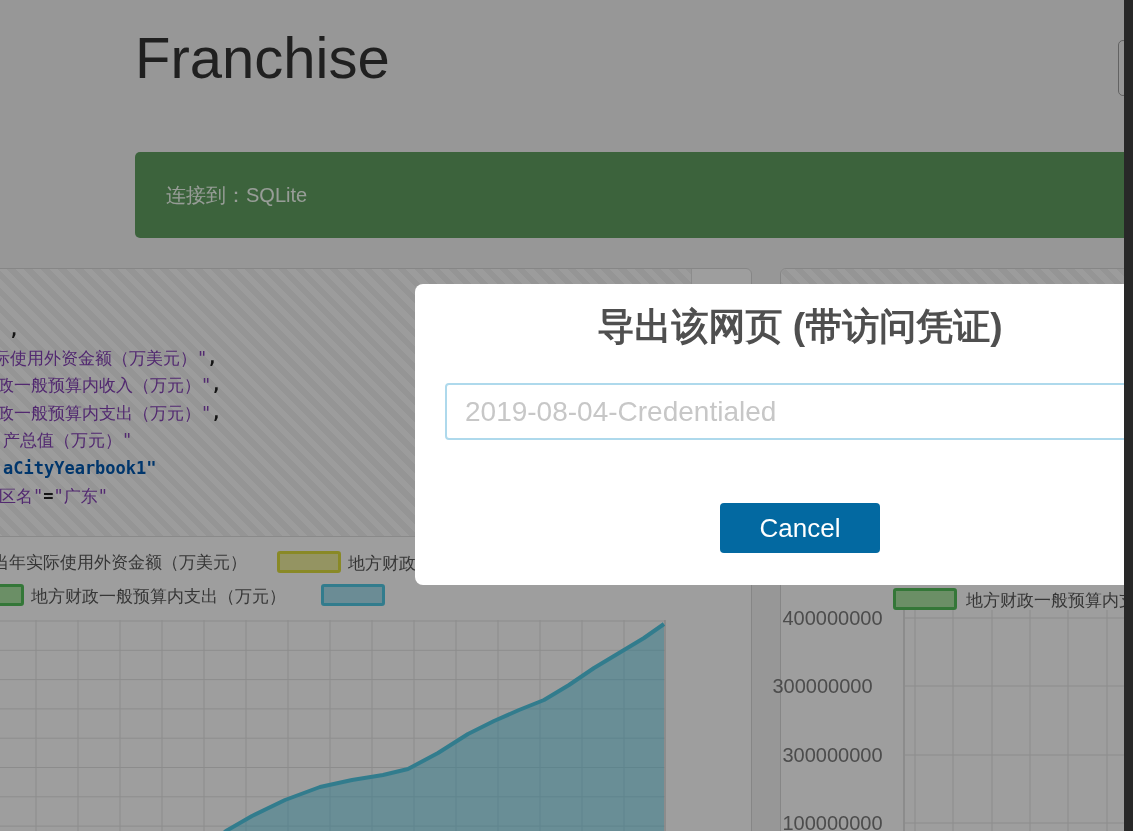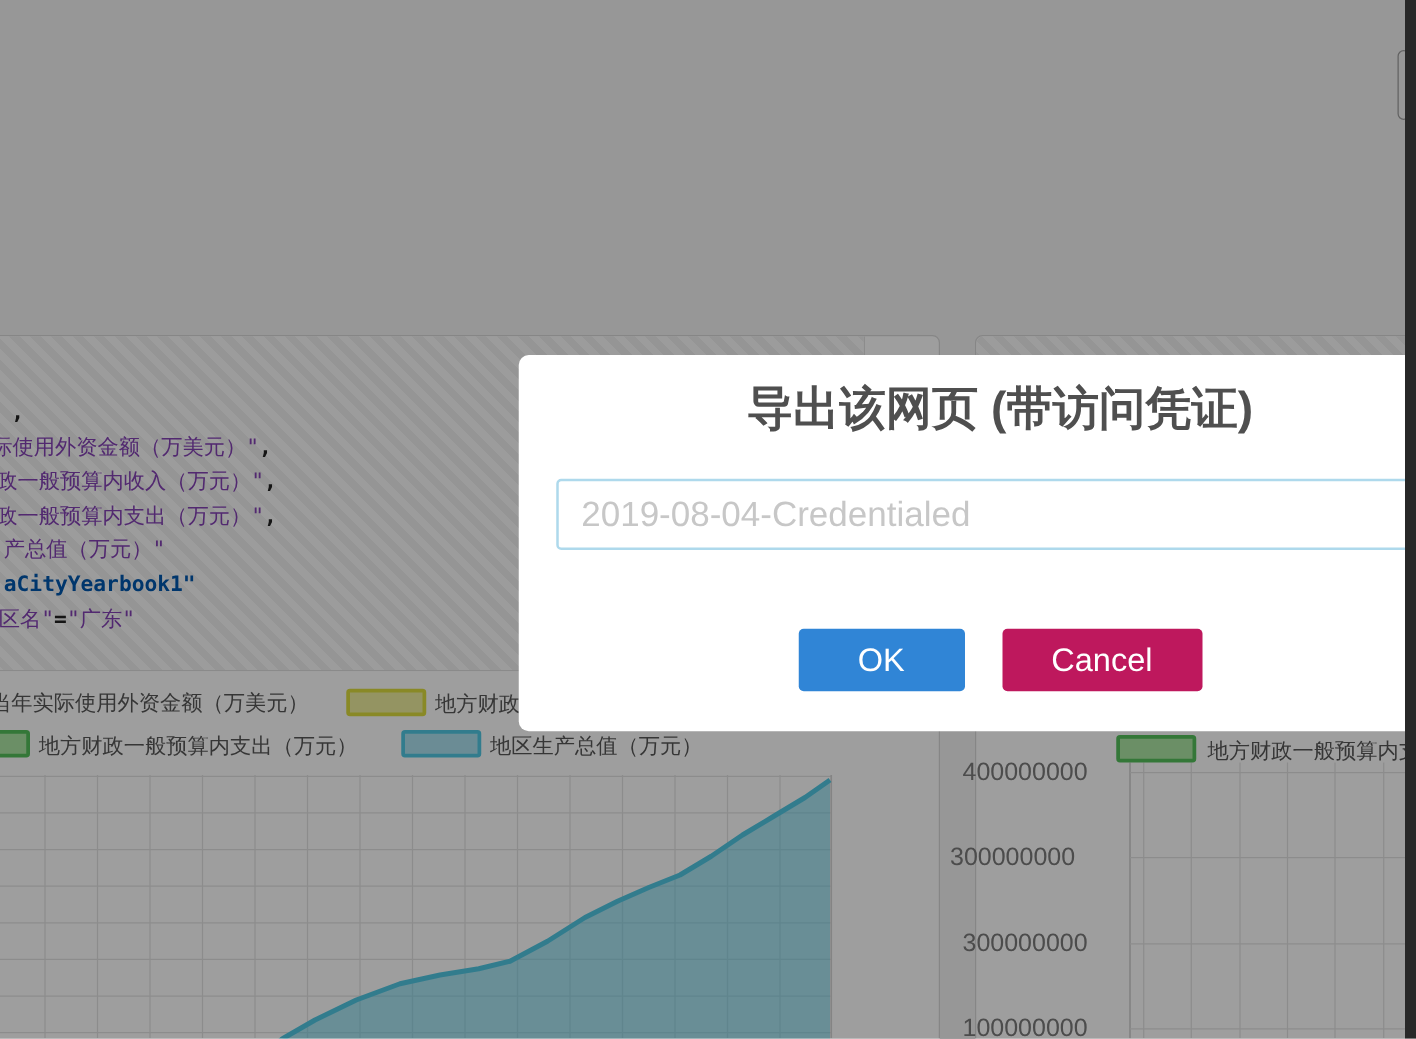--- a/index.html
+++ b/index.html
@@ -48,21 +48,21 @@
   
   .legend-swatch{
     position:absolute;width:64px;height:22px;border-radius:3px;cursor:pointer;
   }
   .legend-label{
     position:absolute;font-size:17px;color:#555;white-space:nowrap;cursor:pointer;
   }
   
   .chart-svg{position:absolute;}
   .ytick{
-    position:absolute;height:22px;font-size:20px;color:#777;text-align:left;
+    position:absolute;height:22px;font-size:20px;color:#777;text-align:center;
     line-height:22px;white-space:nowrap;
   }
   
   .scroll-thumb{
     position:absolute;left:1118px;top:40px;width:10px;height:56px;
     border:1px solid #9a9a9a;border-radius:5px;
   }
   .scrollbar-strip{
     position:absolute;left:1124px;top:0;width:9px;height:831px;
     background:#282828;z-index:80;
@@ -96,21 +96,25 @@
     cursor:pointer;font-family:"Liberation Sans","DejaVu Sans",sans-serif;
   }
   .btn-ok{width:133px;}
   .btn-cancel{width:160px;}
 </style>
 </head>
 <body>
 
 <div class="screen">
 
+  <h1 class="page-title">Franchise</h1>
 
+  <div class="banner" style="background: rgb(95, 155, 95);">
+    <span>连接到：SQLite</span>
+  </div>
 
   <div class="card card-left">
     <div class="editor" id="left-editor">
         <div class="sql-line" style="left: 32px; top: 50px;"><span class="pn">,</span></div>
         <div class="sql-line" style="left: 16px; top: 77.6px;"><span class="st">际使用外资金额（万美元）"</span><span class="pn">,</span></div>
         <div class="sql-line" style="left: 20px; top: 105.2px;"><span class="st">政一般预算内收入（万元）"</span><span class="pn">,</span></div>
         <div class="sql-line" style="left: 20px; top: 132.8px;"><span class="st">政一般预算内支出（万元）"</span><span class="pn">,</span></div>
         <div class="sql-line" style="left: 26px; top: 160.4px;"><span class="st">产总值（万元）"</span></div>
         <div class="sql-line" style="left: 26px; top: 188px;"><span class="tb">aCityYearbook1"</span></div>
         <div class="sql-line" style="left: 22px; top: 215.6px;"><span class="st">区名"</span><span class="pn">=</span><span class="st">"广东"</span></div>
@@ -165,33 +169,31 @@
     </svg>
 
   <div class="scroll-thumb"></div>
 
   <div class="legend-label" style="left: -8px; top: 551px;">当年实际使用外资金额（万美元）</div>
     <div class="legend-swatch" style="left: 277px; top: 551px; background: rgb(232, 232, 154); border: 3px solid rgb(214, 215, 60);"></div>
     <div class="legend-label" style="left: 348px; top: 552px;">地方财政一般预算内收入（万元）</div>
     <div class="legend-swatch" style="left: -40px; top: 584px; background: rgb(168, 224, 160); border: 3px solid rgb(82, 187, 88);"></div>
     <div class="legend-label" style="left: 31px; top: 585px;">地方财政一般预算内支出（万元）</div>
     <div class="legend-swatch" style="left: 321px; top: 584px; background: rgb(168, 220, 234); border: 3px solid rgb(79, 195, 221);"></div>
-    <div class="legend-label" style="left: 392px; top: 585px;">地区生产总值（万元）</div>
     <div class="legend-swatch" style="left: 893px; top: 588px; background: rgb(168, 224, 160); border: 3px solid rgb(82, 187, 88);"></div>
     <div class="legend-label" style="left: 966px; top: 589px;">地方财政一般预算内支出（万元）</div>
     <div class="ytick" style="left: 770px; width: 125px; top: 607px;">400000000</div>
     <div class="ytick" style="left: 760px; width: 125px; top: 675px;">300000000</div>
     <div class="ytick" style="left: 770px; width: 125px; top: 744px;">300000000</div>
     <div class="ytick" style="left: 770px; width: 125px; top: 812px;">100000000</div>
     <div class="overlay"></div>
 
   <div class="modal">
     <h2 class="modal-title">导出该网页 (带访问凭证)</h2>
     <input class="modal-input" type="text" placeholder="2019-08-04-Credentialed" style="">
     <div class="modal-buttons">
-      <button class="btn btn-ok" id="btn-ok" style="background: rgb(48, 133, 214);">OK</button>
-      <button class="btn btn-cancel" id="btn-cancel" style="background: #be185d;">Cancel</button>
+      <button class="btn btn-cancel" id="btn-cancel" style="background: #0369a1;">Cancel</button>
     </div>
   </div>
 
   <div class="scrollbar-strip"></div>
 
 </div>
 
 </body></html>

